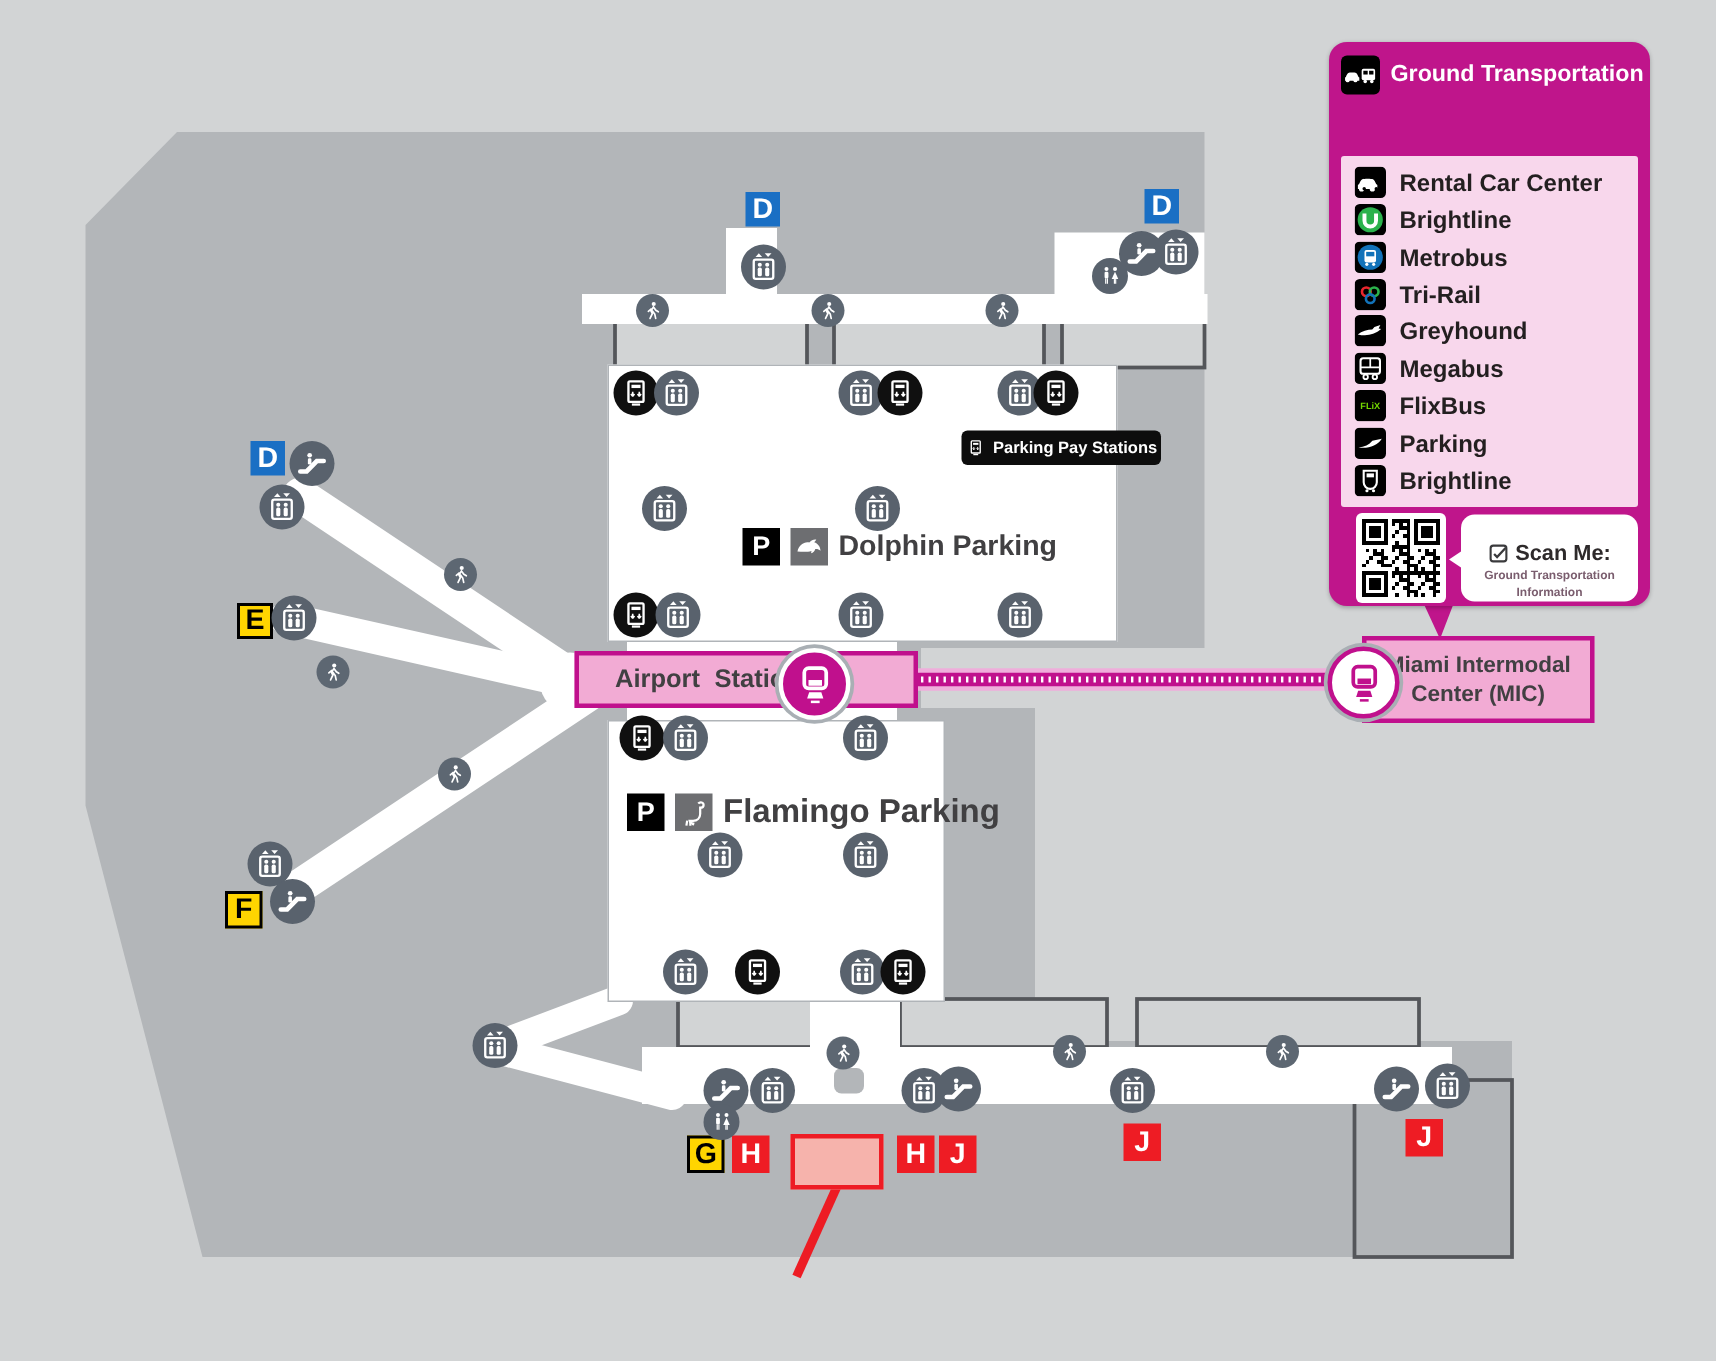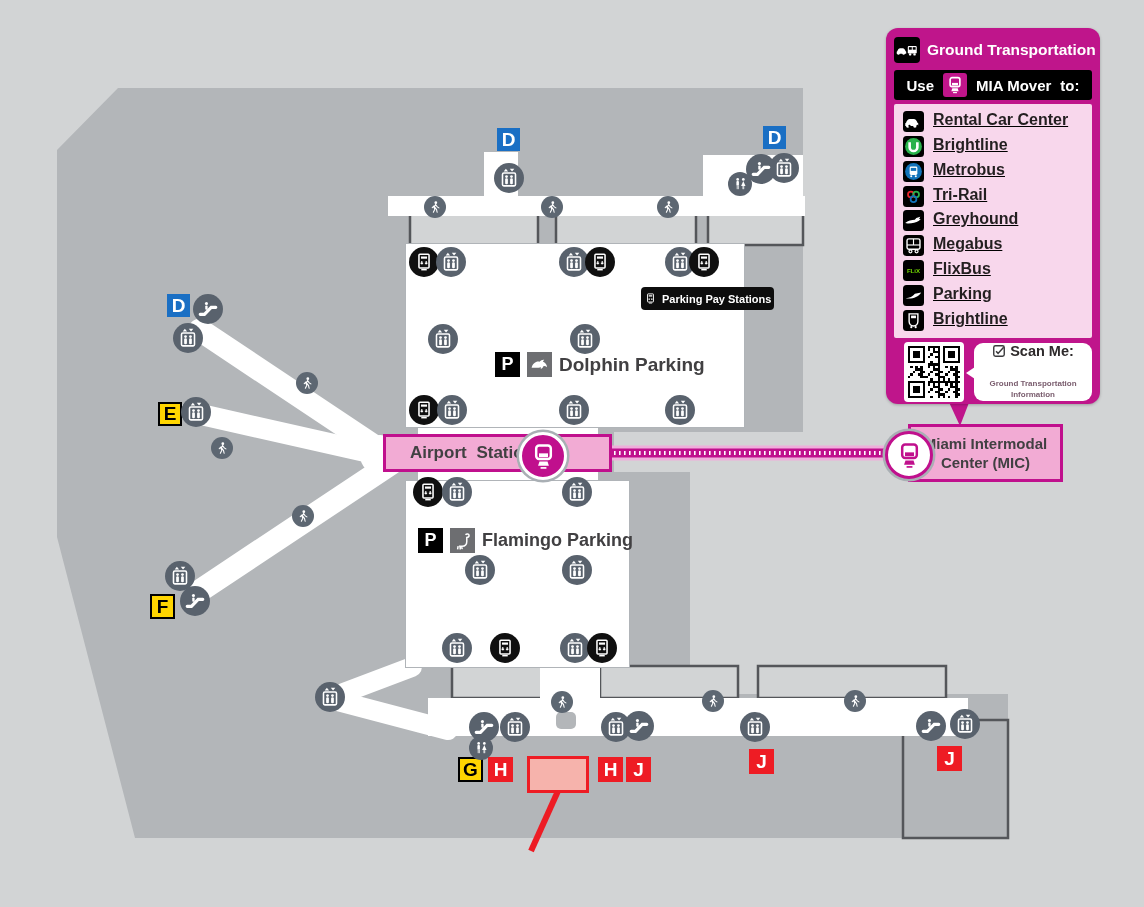--- a/index.html
+++ b/index.html
@@ -58,28 +58,28 @@
   .panel-head{position:absolute;left:8px;top:9px;display:flex;align-items:center;gap:7px;}
   .panel-head .pic{width:26px;height:26px;background:#000;border-radius:4px;display:flex;align-items:center;justify-content:center;}
   .panel-head .pic svg{width:22px;height:22px;}
   .panel-head .txt{color:#fff;font-weight:bold;font-size:15.5px;}
   .useline{position:absolute;left:8px;top:42px;width:198px;height:30px;background:#000;border-radius:3px;
       display:flex;align-items:center;justify-content:center;gap:9px;color:#fff;font-weight:bold;font-size:15px;}
   .useline .msq{width:24px;height:24px;background:#bf158b;border-radius:3px;display:flex;align-items:center;justify-content:center;}
   .useline .msq svg{width:18px;height:18px;color:#fff;}
   .tlist{position:absolute;left:8px;top:76px;width:198px;height:234px;background:#f8d7ec;border-radius:2px;
       display:flex;flex-direction:column;justify-content:space-around;padding:5px 0 5px 9px;box-sizing:border-box;}
-  .trow{display:flex;align-items:flex-start;gap:9px;text-decoration:underline;}
+  .trow{display:flex;align-items:flex-end;gap:9px;}
   .trow svg{width:21px;height:21px;flex:0 0 auto;}
   .trow .txt{font-size:16px;font-weight:bold;color:#231f20;}
   .qr-wrap{position:absolute;left:18px;top:314px;width:60px;height:60px;background:#fff;border-radius:4px;
       display:flex;align-items:center;justify-content:center;}
   .qr-wrap svg{width:52px;height:52px;}
   .bubble{position:absolute;left:88px;top:315px;width:118px;height:58px;background:#fff;border-radius:9px;
-      display:flex;flex-direction:column;align-items:center;justify-content:space-between;gap:2px;}
+      display:flex;flex-direction:column;align-items:center;justify-content:flex-end;gap:2px;}
   .bubble::before{content:"";position:absolute;left:-8px;top:24px;border-top:6px solid transparent;
       border-bottom:6px solid transparent;border-right:9px solid #fff;}
   .bubble .t1{display:flex;align-items:center;gap:4px;font-size:14.5px;font-weight:bold;color:#2e2a2b;}
   .bubble .t1 svg{width:14px;height:14px;}
   .bubble .t2{font-size:8px;color:#7a5d6e;text-align:center;line-height:1.35;font-weight:bold;}
 </style>
 </head>
 <body>
 
 <div class="stage">
@@ -260,21 +260,21 @@
       </div>
     <div class="txt">Dolphin Parking</div>
   </div>
   <div class="plabel" style="left:418px;top:528px;">
     <div class="p">P</div>
     <div class="animal">
         <svg viewBox="0 0 24 24">
           <use href="#i-flamingo"></use>
         </svg>
       </div>
-    <div class="txt" style="font-size:18px;">Flamingo Parking</div>
+    <div class="txt" style="font-size:22px;">Flamingo Parking</div>
   </div>
   <div class="paylabel">
     <svg viewBox="0 0 24 24">
         <use href="#i-paystation"></use>
       </svg>
     <span>Parking Pay Stations</span>
   </div>
 
   <div class="station-bar">
     <span class="txt">Airport Station</span>
@@ -552,30 +552,20 @@
     </div>
 
   <div class="panel">
     <div class="panel-head">
       <div class="pic">
           <svg viewBox="0 0 28 24">
             <use href="#i-carbus"></use>
           </svg>
         </div>
       <div class="txt">Ground Transportation</div>
-    </div>
-    <div class="useline">
-      <span>Use</span>
-      <span class="msq">
-          <svg viewBox="0 0 24 24">
-            <use href="#i-mover"></use>
-          </svg>
-        </span>
-      <span>MIA Mover</span>
-      <span>to:</span>
     </div>
     <div class="tlist">
       <div class="trow">
         <svg viewBox="0 0 24 24">
             <use href="#i-rental"></use>
           </svg>
         <span class="txt">Rental Car Center</span>
         </div>
       <div class="trow">
         <svg viewBox="0 0 24 24">

